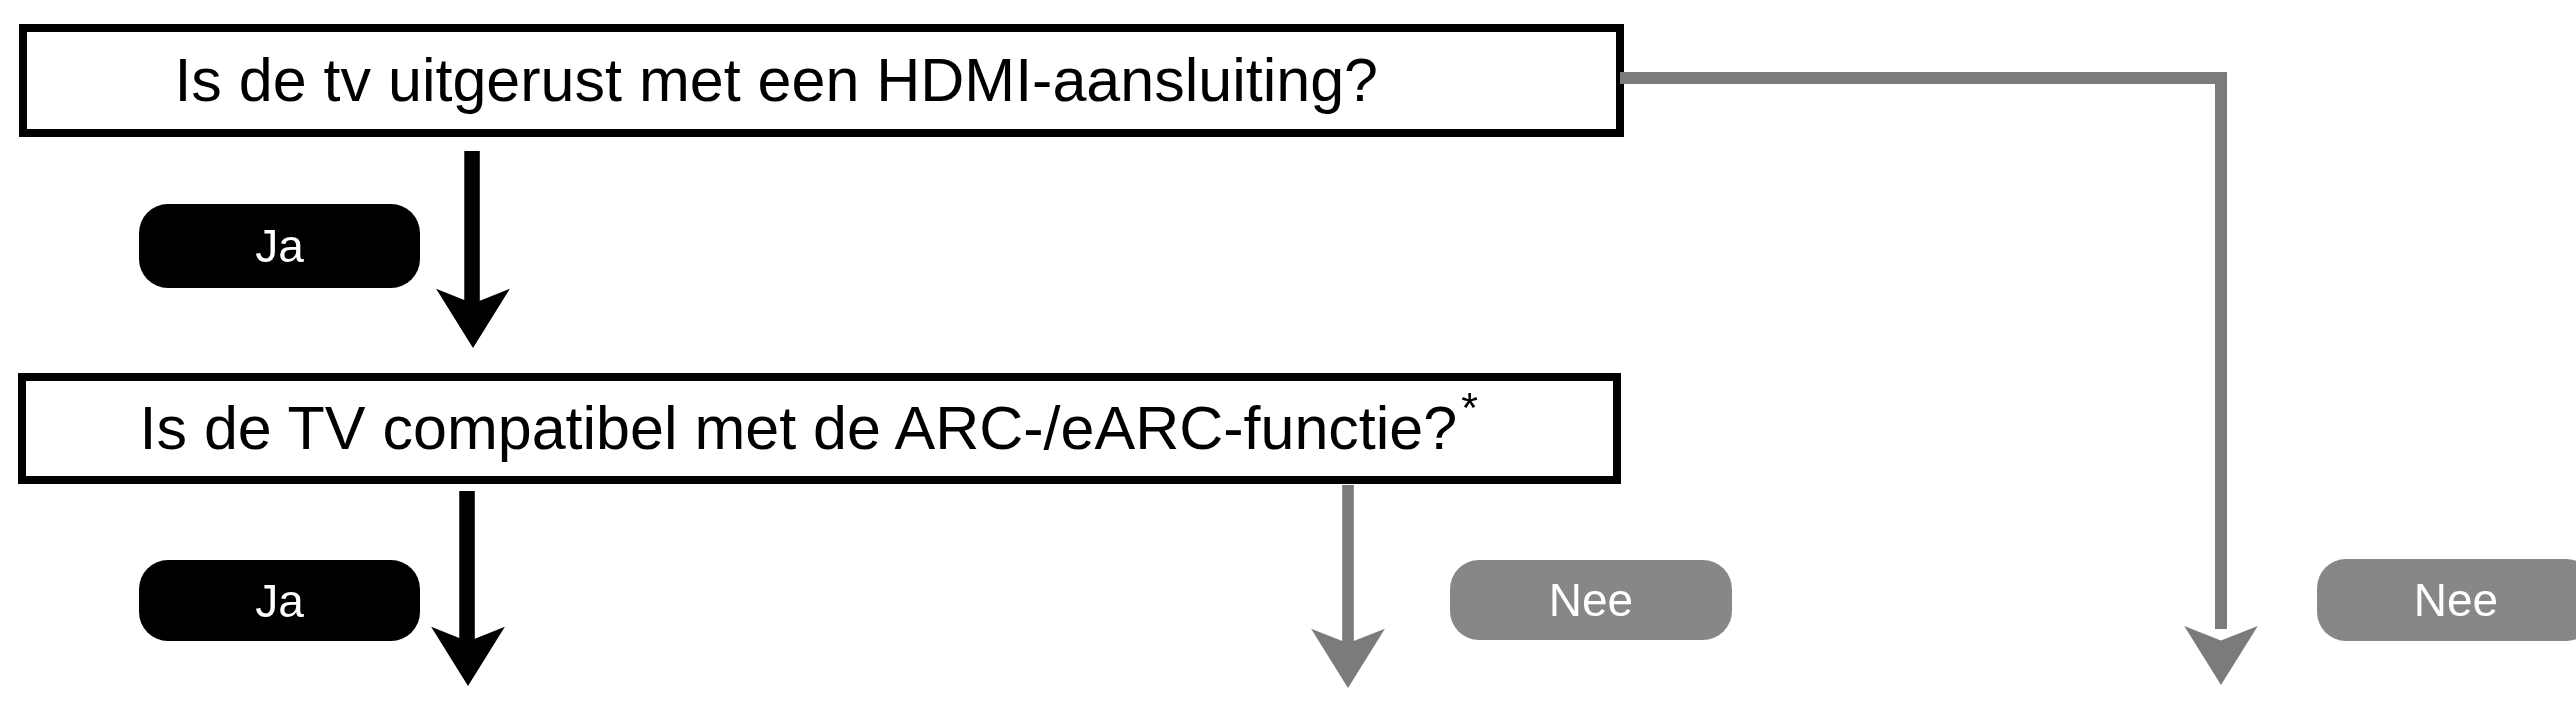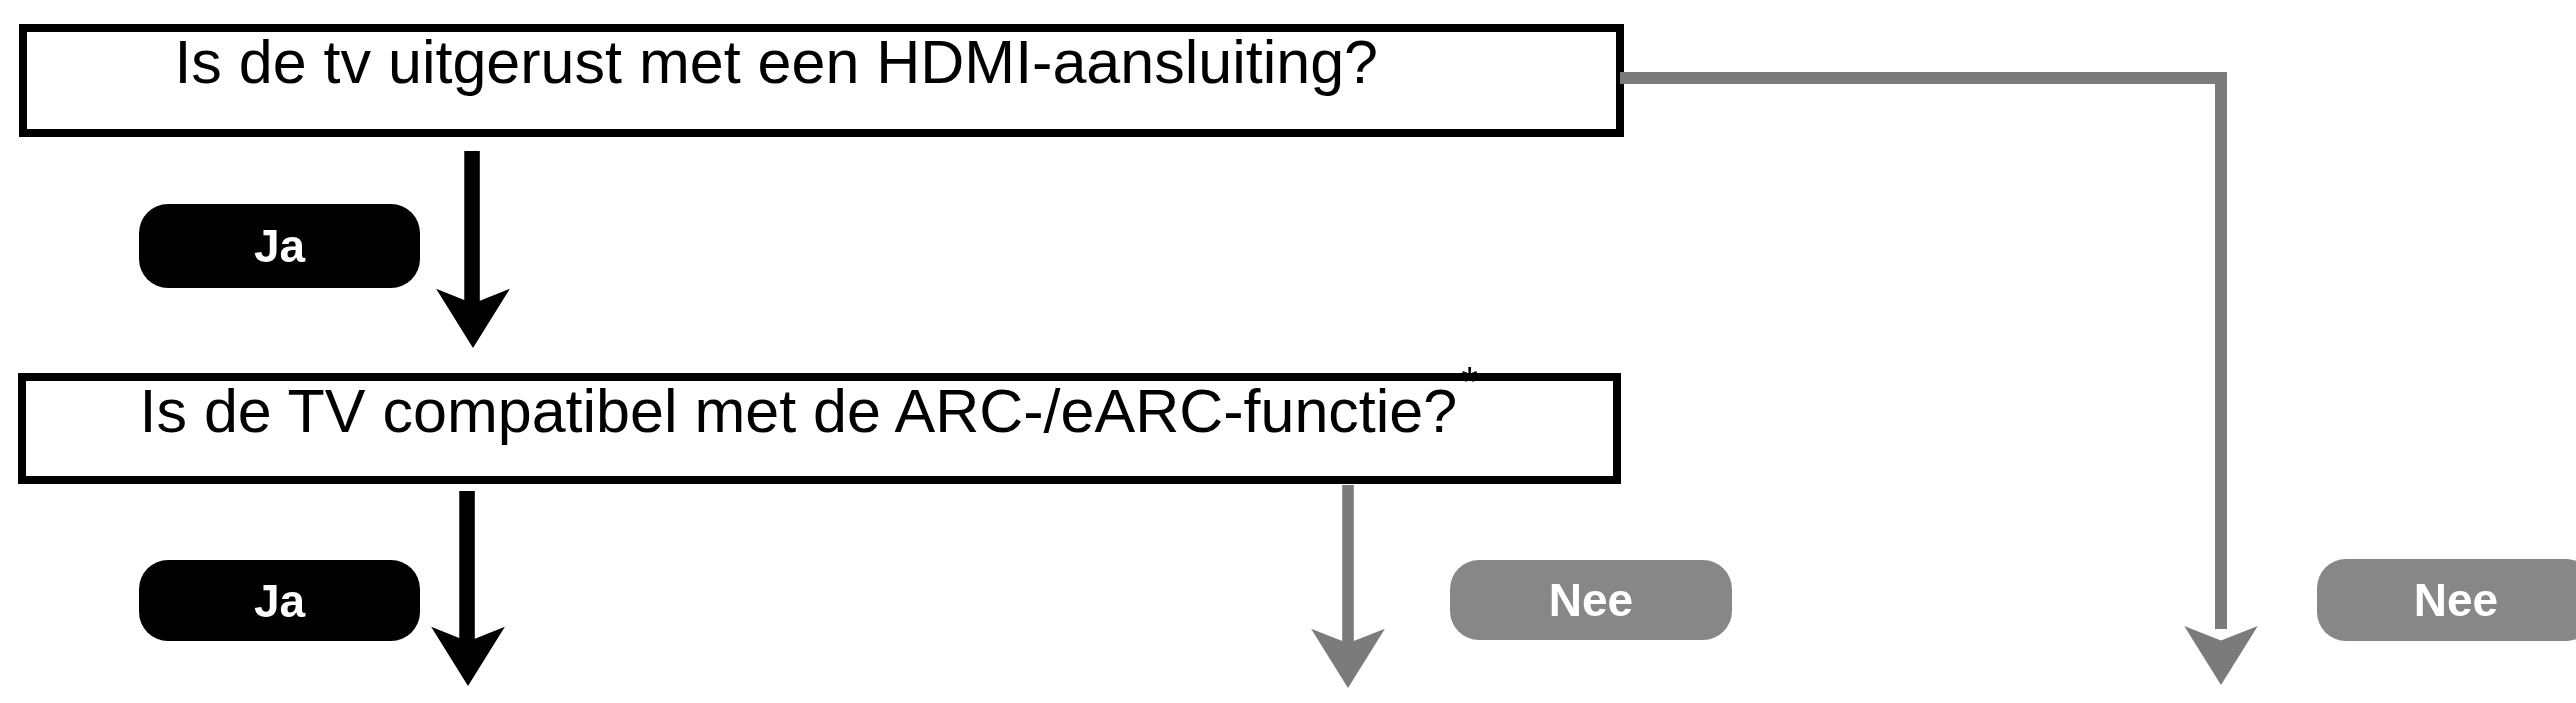--- a/index.html
+++ b/index.html
@@ -14,21 +14,21 @@
     background: #ffffff;
     font-family: "Liberation Sans", sans-serif;
     overflow: hidden;
   }
   .qbox {
     position: absolute;
     box-sizing: border-box;
     background: #ffffff;
     border: 8.7px solid #000000;
     display: flex;
-    align-items: flex-start;
+    align-items: center;
     font-size: 61px;
     color: #000000;
     white-space: nowrap;
     line-height: 1;
   }
   .qbox .sup {
     font-size: 43px;
     position: relative;
     top: -21.3px;
     margin-left: 3.9px;
@@ -39,21 +39,20 @@
   .badge {
     position: absolute;
     box-sizing: border-box;
     border-radius: 29px;
     display: flex;
     align-items: center;
     justify-content: center;
     color: #ffffff;
     font-size: 46px;
     line-height: 1;
-    font-weight: bold;
   }
   .badge.black { background: #000000; }
   .badge.gray  { background: #878787; margin-left: 45px; }
 
   .ja1      { left: 139px;  top: 204px; width: 281px; height: 84px; }
   .ja2      { left: 139px;  top: 560px; width: 281px; height: 81px; }
   .nee-mid  { left: 1405px; top: 560px; width: 282px; height: 80px; }
   .nee-right{ left: 2272px; top: 559px; width: 278px; height: 82px; }
 
   .arrow-svg { position: absolute; display: block; }

